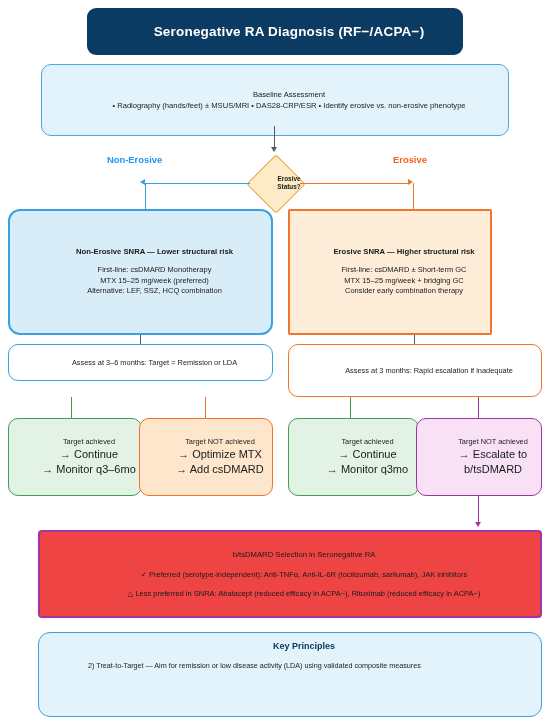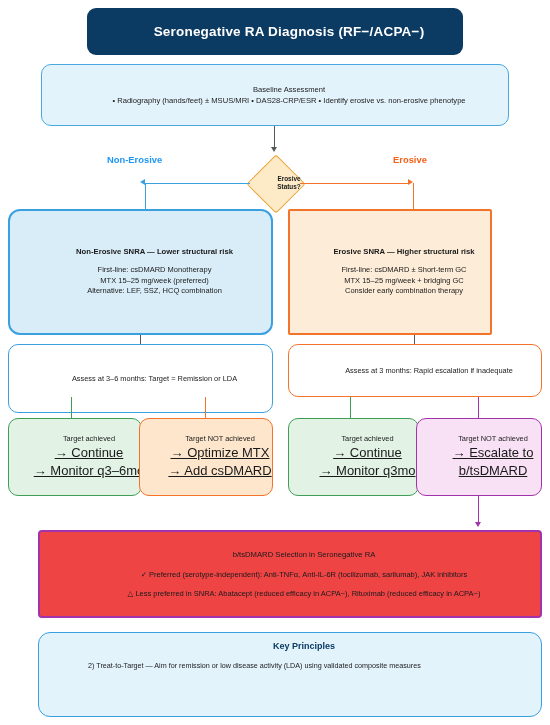--- a/index.html
+++ b/index.html
@@ -45,21 +45,21 @@
     font-size: 13.5px;
     font-weight: bold;
     letter-spacing: 0.2px;
   }
 
   
   #baseline-box {
     left: 41px;
     top: 64px;
     width: 468px;
-    height: 62px;
+    height: 72px;
     background: #e3f3fc;
     border: 1.6px solid #4aa8e0;
     border-radius: 10px;
   }
   #baseline-box .bx-head {
     font-size: 7.6px;
     color: #1a1a1a;
     margin-bottom: 2px;
   }
   #baseline-box .bx-line {
@@ -135,21 +135,21 @@
     color: #1a1a1a;
     line-height: 1.42;
     white-space: nowrap;
   }
 
   
   #assess-left {
     left: 8px;
     top: 344px;
     width: 265px;
-    height: 69px;
+    height: 37px;
     background: #ffffff;
     border: 1.6px solid #3aa0e0;
     border-radius: 10px;
   }
   #assess-right {
     left: 288px;
     top: 344px;
     width: 254px;
     height: 53px;
     background: #ffffff;
@@ -166,25 +166,24 @@
   .outcome {
     height: 78px;
     border-radius: 10px;
   }
   .outcome .oc-head {
     font-size: 7.4px;
     color: #1a1a1a;
     margin-bottom: 1px;
   }
   .outcome .oc-line {
-    font-size: 13px;
+    font-size: 11px;
     color: #1a1a1a;
     line-height: 1.4;
     white-space: nowrap;
-    text-decoration: underline;
   }
   #outcome-1 {
     left: 8px; top: 418px; width: 134px;
     background: #e2f3e6; border: 1.7px solid #3f9e55;
   }
   #outcome-2 {
     left: 139px; top: 418px; width: 134px;
     background: #fde6cc; border: 1.7px solid #f4732a;
   }
   #outcome-3 {

